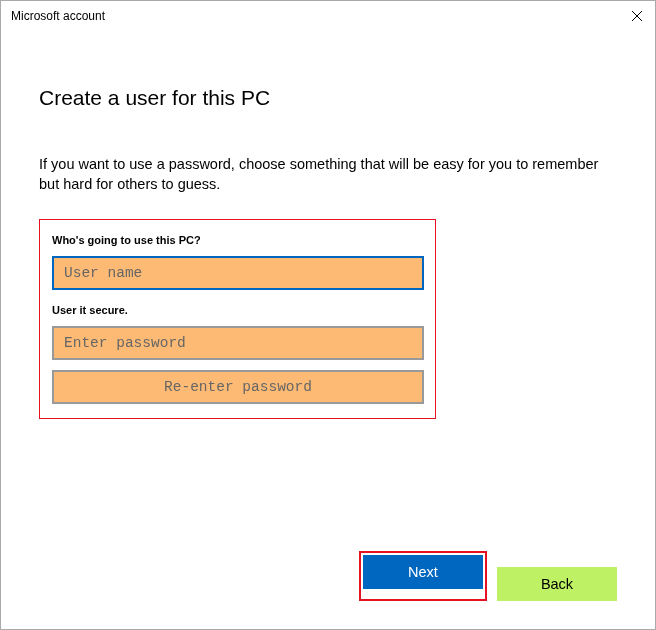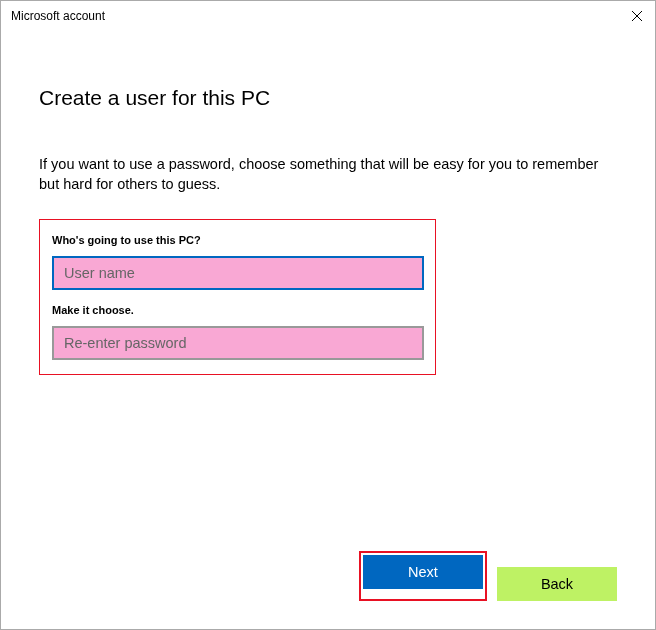--- a/index.html
+++ b/index.html
@@ -78,24 +78,24 @@
     .section-label.second {
       margin-top: 14px;
     }
     .text-input {
       width: 372px;
       height: 34px;
       border: 2px solid #999;
       padding: 0 10px;
       font-size: 14.5px;
       color: #666;
-      background: #f9a8d4;
+      background: #fdba74;
       display: flex;
       align-items: center;
-      font-family: Liberation Sans, sans-serif;
+      font-family: Liberation Mono, monospace;
     }
     .text-input.focused {
       border: 2px solid #0067c0;
     }
     .text-input + .text-input {
       margin-top: 10px;
       text-align: center;
     }
     .text-input::placeholder {
       color: #666;
@@ -147,21 +147,22 @@
   </div>
 
   <div class="content">
     <h1 class="heading">Create a user for this PC</h1>
     <p class="subtext">If you want to use a password, choose something that will be easy for you to remember but hard for others to guess.</p>
 
     <div class="form-box">
       <div class="section-label">Who's going to use this PC?</div>
       <input type="text" class="text-input focused" placeholder="User name" style="">
 
-      <div class="section-label second">Make it choose.</div>
+      <div class="section-label second">User it secure.</div>
+      <input type="password" class="text-input" placeholder="Enter password" style="">
       <input type="password" class="text-input" placeholder="Re-enter password" style="">
     </div>
 
     <div class="footer">
       <div class="btn-primary-wrap">
         <button class="btn btn-primary">Next</button>
       </div>
       <button class="btn btn-secondary">Back</button>
     </div>
   </div>

